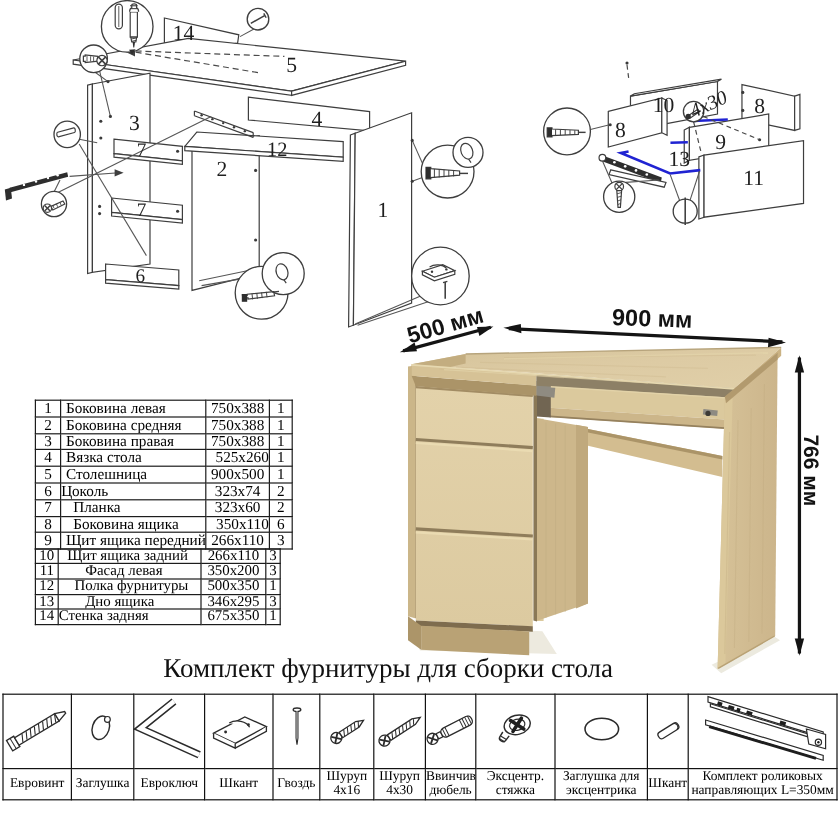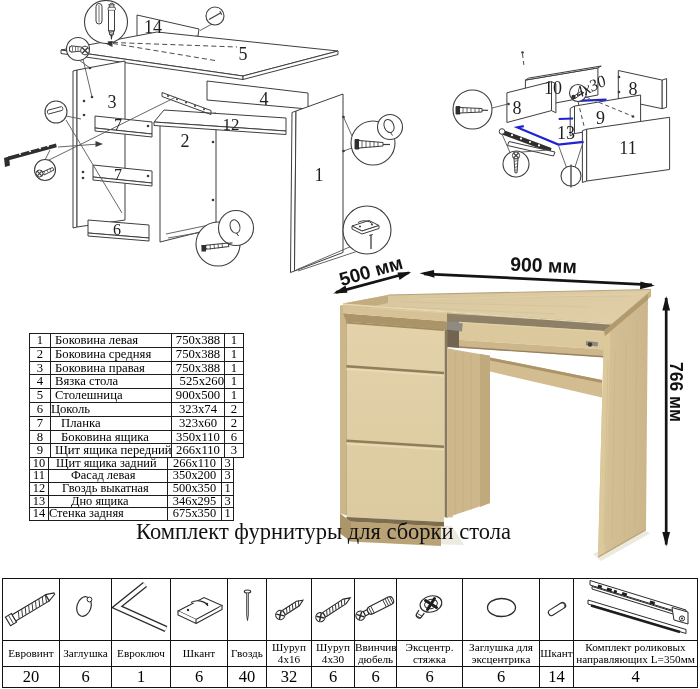--- a/index.html
+++ b/index.html
@@ -554,21 +554,21 @@
       </tr>
 <tr>
         <td style="text-align:center">7</td>
         <td style="padding-left:10px">Планка</td>
         <td style="text-align:center">323х60</td>
         <td style="text-align:center">2</td>
       </tr>
 <tr>
         <td style="text-align:center">8</td>
         <td style="padding-left:10px">Боковина ящика</td>
-        <td style="text-align:center">350х110</td>
+        <td style="text-align:right">350х110</td>
         <td style="text-align:center">6</td>
       </tr>
 <tr>
         <td style="text-align:center">9</td>
         <td style="padding-left:4px">Щит ящика передний</td>
         <td style="text-align:center">266х110</td>
         <td style="text-align:center">3</td>
       </tr>
 </tbody>
   </table>
@@ -588,40 +588,40 @@
         <td style="text-align:center">3</td>
       </tr>
 <tr>
         <td style="text-align:center">11</td>
         <td style="padding-left:22px">Фасад левая</td>
         <td style="text-align:center">350х200</td>
         <td style="text-align:center">3</td>
       </tr>
 <tr>
         <td style="text-align:center">12</td>
-        <td style="padding-left:13px">Гвоздь выкатная</td>
+        <td style="padding-left:13px">Полка фурнитуры</td>
         <td style="text-align:center">500х350</td>
         <td style="text-align:center">1</td>
       </tr>
 <tr>
         <td style="text-align:center">13</td>
         <td style="padding-left:22px">Дно ящика</td>
         <td style="text-align:center">346х295</td>
         <td style="text-align:center">3</td>
       </tr>
 <tr>
         <td style="text-align:center">14</td>
         <td style="">Стенка задняя</td>
         <td style="text-align:center">675х350</td>
         <td style="text-align:center">1</td>
       </tr>
 </tbody>
   </table>
 
-<div class="abs" style="left:98px;top:519px;width:451px;text-align:center;font-size:22.5px;color:#111;">Комплект фурнитуры для сборки стола</div>
+<div class="abs" style="left:98px;top:544px;width:451px;text-align:center;font-size:22.5px;color:#111;">Комплект фурнитуры для сборки стола</div>
 
 <table id="hw" class="abs" style="left:2px;top:578px;width:695px;">
 <colgroup>
 <col style="width:57px">
       <col style="width:52px">
       <col style="width:59px">
       <col style="width:57px">
 <col style="width:39px">
       <col style="width:45px">
       <col style="width:43px">
@@ -653,28 +653,14 @@
         <td>Шкант</td>
         <td>Гвоздь</td>
 <td>Шуруп<br>4х16</td>
         <td>Шуруп<br>4х30</td>
         <td>Ввинчив.<br>дюбель</td>
         <td>Эксцентр.<br>стяжка</td>
 <td>Заглушка для<br>эксцентрика</td>
         <td>Шкант</td>
         <td>Комплект роликовых<br>направляющих L=350мм</td>
 </tr>
-<tr style="height:21px;font-size:16.5px">
-<td>20</td>
-        <td>6</td>
-        <td>1</td>
-        <td>6</td>
-        <td>40</td>
-        <td>32</td>
-        <td>6</td>
-        <td>6</td>
-        <td>6</td>
-        <td>6</td>
-        <td>14</td>
-        <td>4</td>
-</tr>
 </tbody>
   </table>
 
 </body></html>

